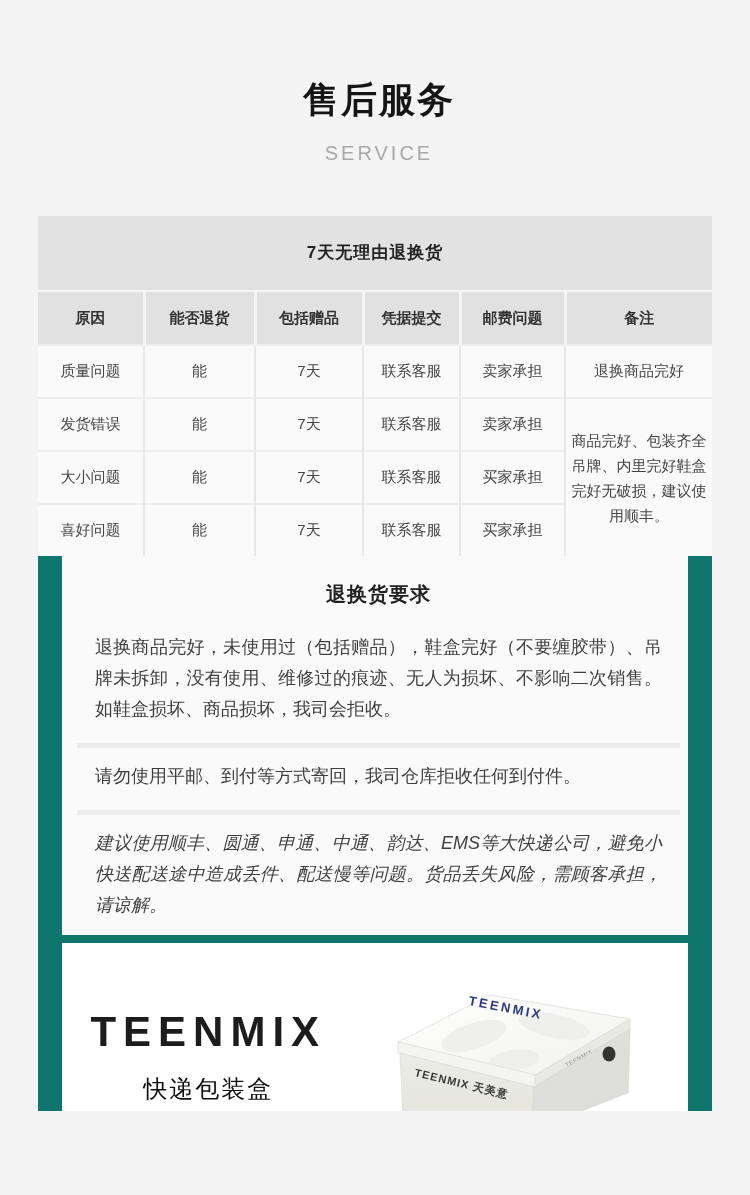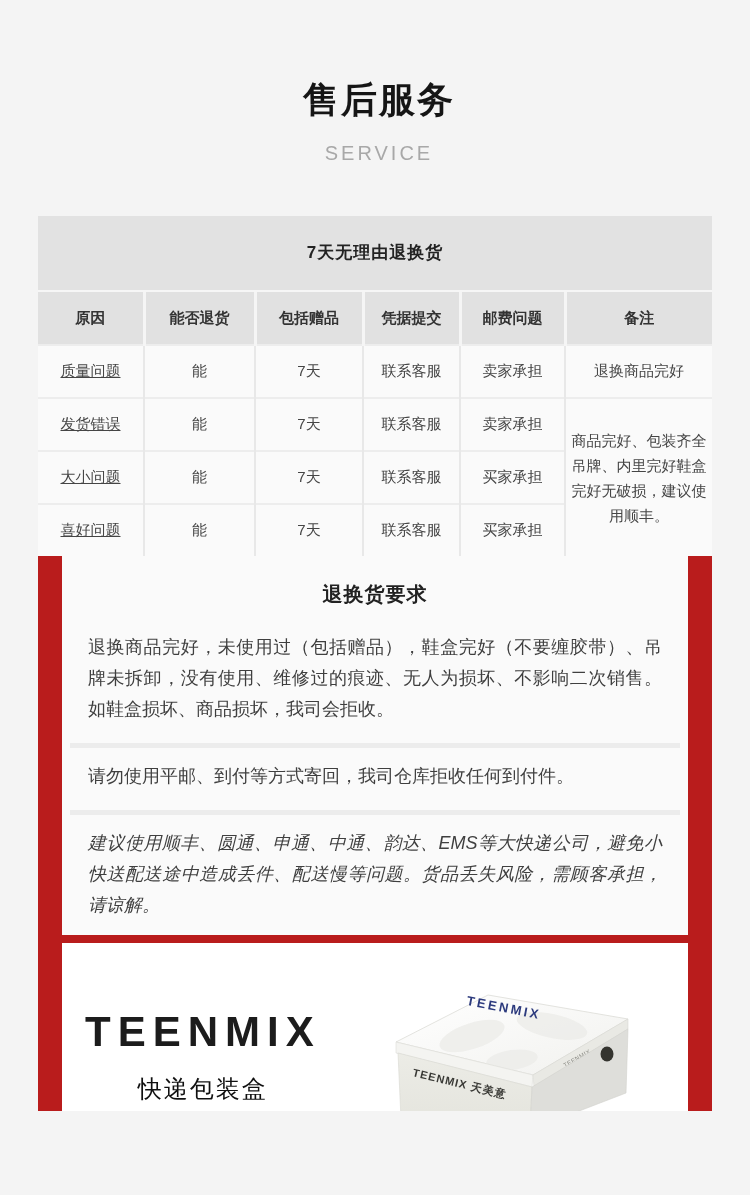--- a/index.html
+++ b/index.html
@@ -10,44 +10,44 @@
     position:relative;
     -webkit-font-smoothing:antialiased;
   }
   
   .hero{position:absolute;top:0;left:4px;width:750px;text-align:center;}
   .hero-title{margin:76px 0 0;font-size:36px;font-weight:bold;color:#151515;letter-spacing:2px;}
   .hero-sub{margin-top:17px;font-size:20px;color:#a8a8a8;letter-spacing:3px;}
   
   .panel{
     position:absolute;left:38px;top:216px;width:674px;height:895px;
-    background:#b91c1c;overflow:hidden;
+    background:#0f766e;overflow:hidden;
   }
   .tbl-title{
     height:74px;line-height:74px;text-align:center;
     font-size:17px;font-weight:bold;color:#232323;letter-spacing:1px;
     border-bottom:2px solid #f6f6f6;background:#e2e2e2;
   }
   table.policy{width:674px;border-collapse:collapse;table-layout:fixed;}
   table.policy th{
     height:52px;background:#e1e1e1;font-size:15px;font-weight:bold;color:#333;
     border-left:3px solid #f5f5f5;padding:0;text-align:center;
   }
   table.policy th:first-child{border-left:none;}
   table.policy td{
     height:51px;background:#fafafa;text-align:center;
     font-size:15px;color:#454545;padding:0;
     border-left:2px solid #e8e8e8;border-top:2px solid #ededed;
   }
-  table.policy td:first-child{border-left:none;text-decoration:underline;}
+  table.policy td:first-child{border-left:none;}
   td.note-merged{
     text-align:left;padding:10px 14px;line-height:25px;vertical-align:middle;
   }
   
-  .white-box{margin:0 24px;}
+  .white-box{margin:0 24px;padding-left:7px;}
   .req{background:#fafafa;}
   .req-title{
     margin:0;padding:25px 0 0;text-align:center;
     font-size:20px;font-weight:bold;color:#222;letter-spacing:1px;
   }
   .req-para{
     margin:8px;padding:13px 18px 10px;
     font-size:18px;line-height:31px;color:#3f3f3f;
     text-align:justify;
   }

